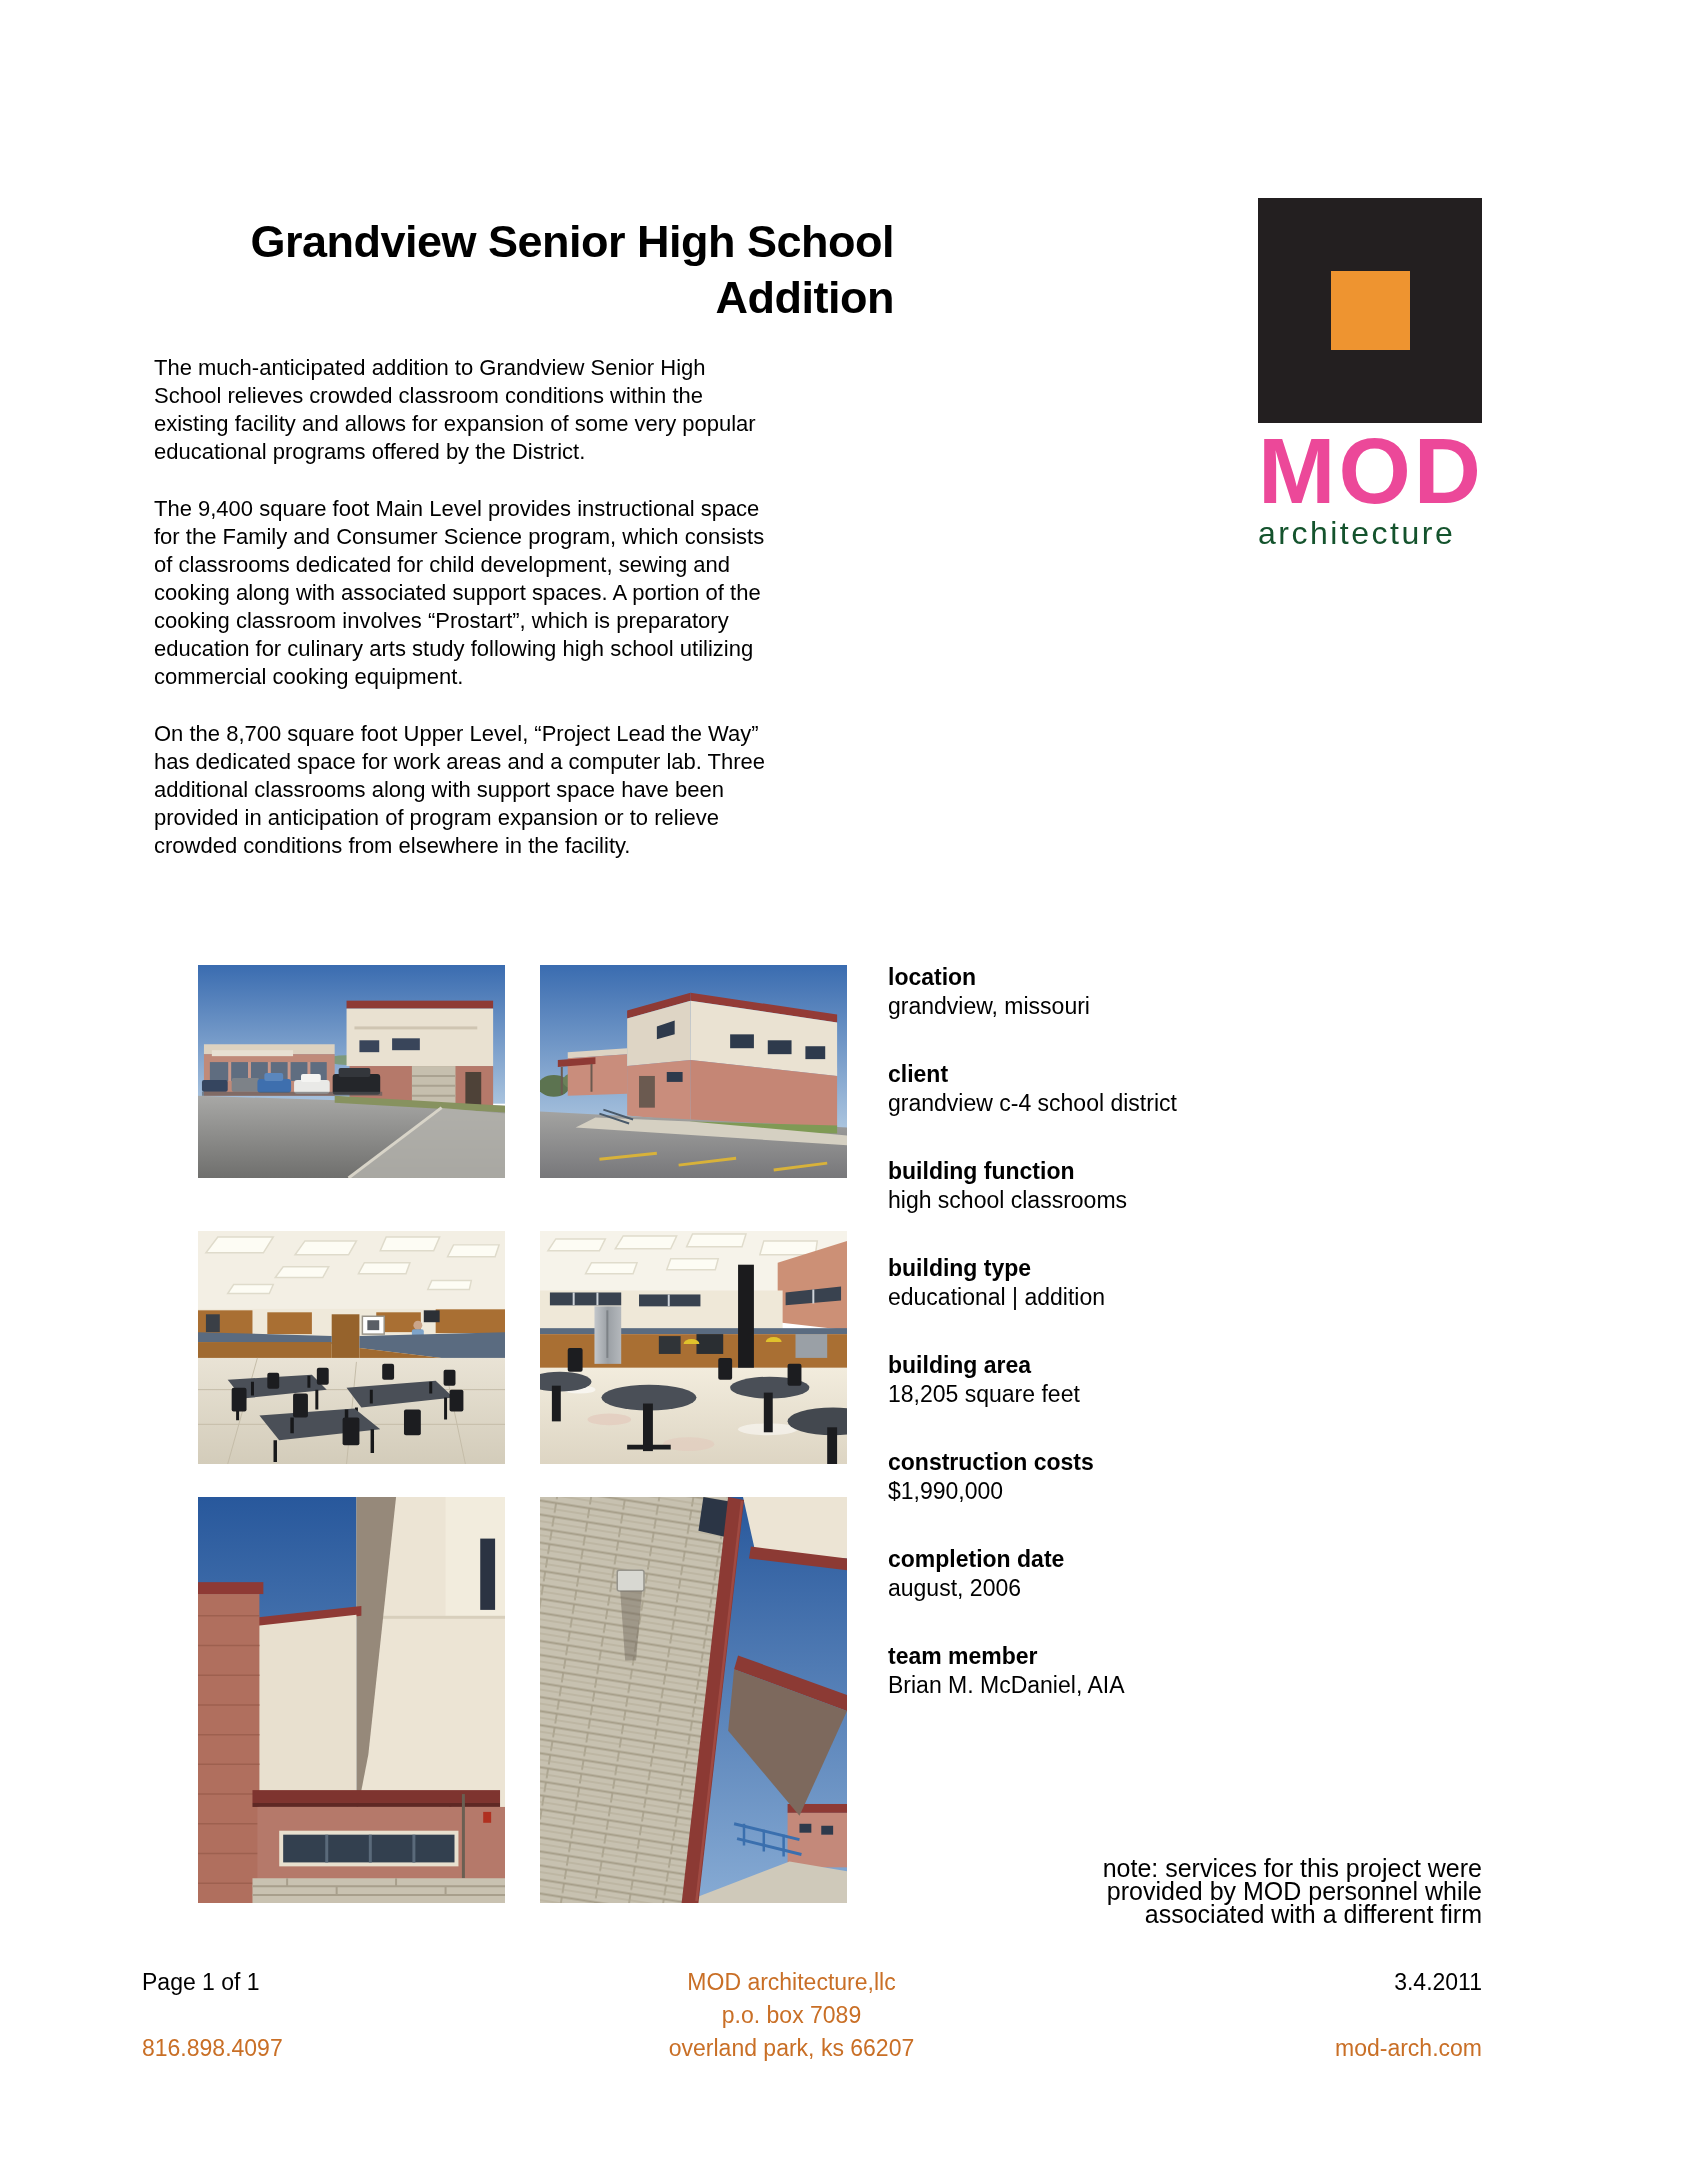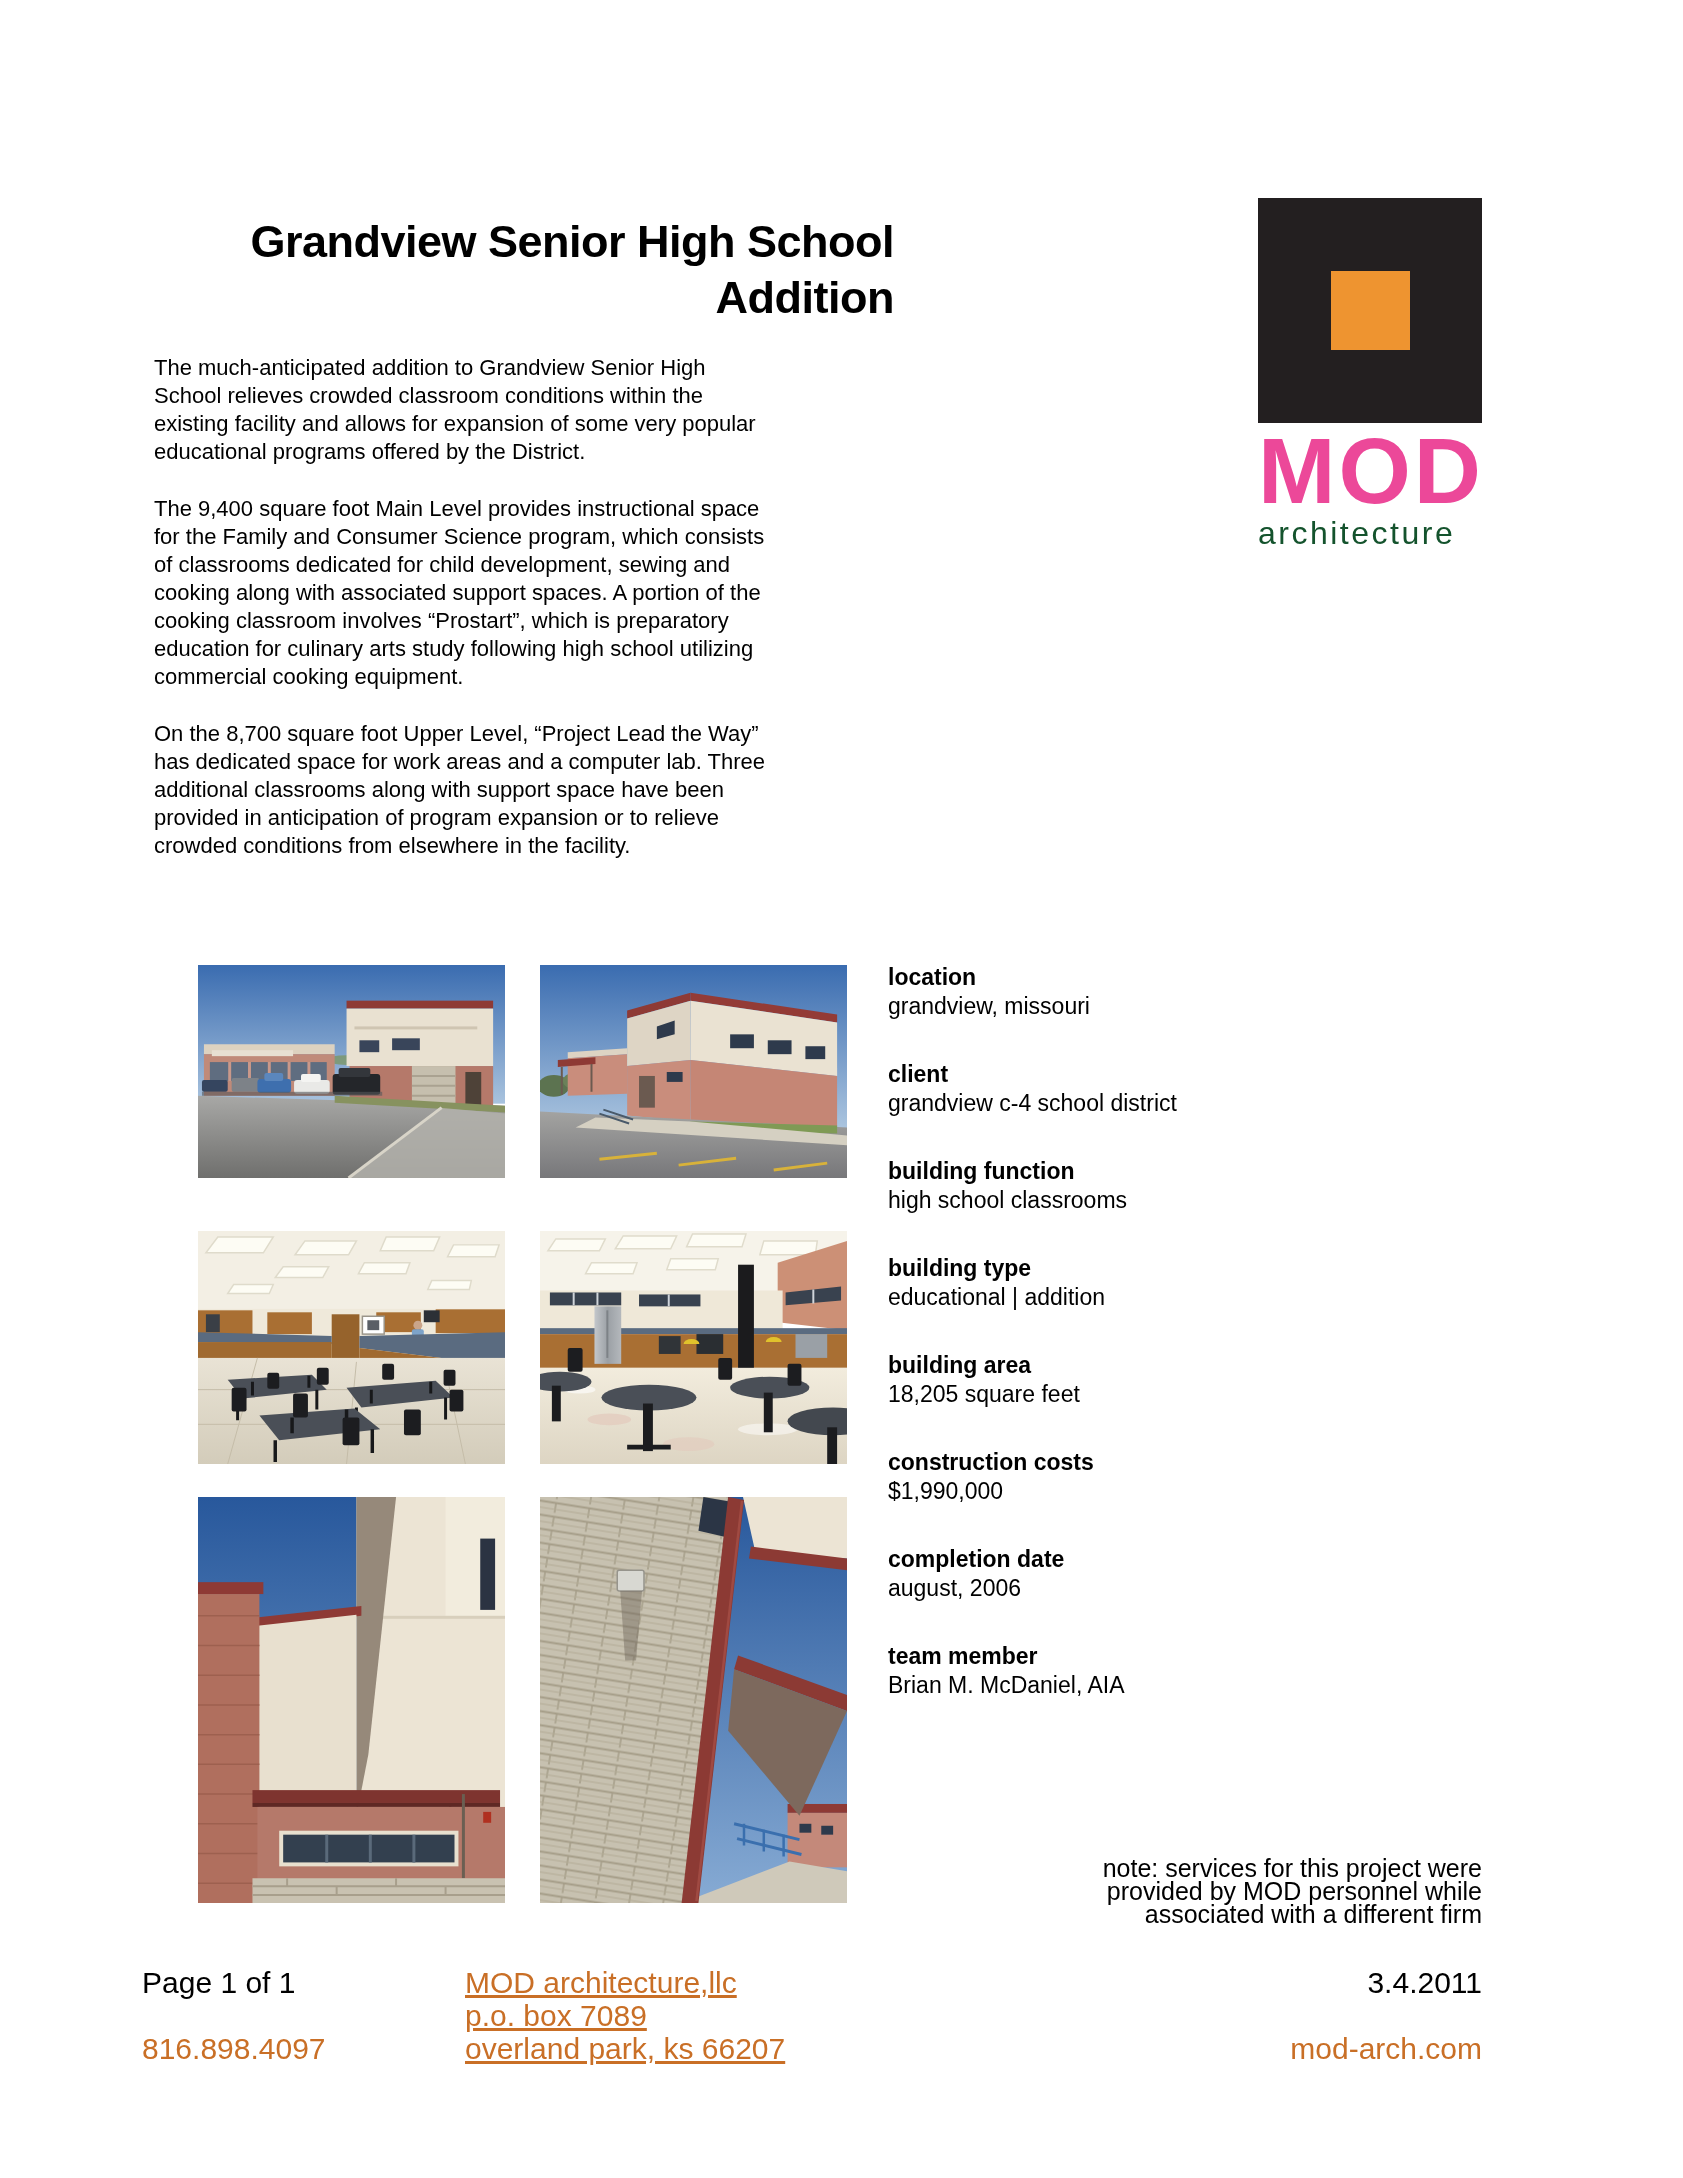--- a/index.html
+++ b/index.html
@@ -11,23 +11,23 @@
   .copy p{margin:0 0 29px 12px;}
   .logo{left:1258px;top:198px;width:232px;}
   .logo-black{width:224px;height:225px;background:#231F20;display:flex;align-items:center;justify-content:center;}
   .logo-orange-square{width:79px;height:79px;background:#EE9430;}
   .logo-word{margin-top:8px;color:#ec4899;font-weight:bold;font-size:93px;line-height:81px;letter-spacing:3px;}
   .logo-sub{color:#14532d;font-size:32px;letter-spacing:2.5px;margin-top:3px;}
   .details{right:201px;top:963px;text-align:left;font-size:23px;line-height:29px;width:594px;}
   .detail{margin-bottom:39px;}
   .detail .lab{font-weight:bold;}
   .note{right:201px;top:1857px;text-align:right;font-size:25px;line-height:23px;width:495px;}
-  .foot{font-size:30px;line-height:33px;}
+  .foot{font-size:23px;line-height:33px;}
   .footer-left{left:142px;top:1966px;}
-  .footer-center{left:465px;top:1966px;width:653px;text-align:left;text-decoration:underline;}
+  .footer-center{left:465px;top:1966px;width:653px;text-align:center;}
   .footer-right{right:201px;top:1966px;text-align:right;}
   .orange{color:#C96F26;}
   figure{margin:0;position:absolute;}
   figure svg{display:block;width:100%;height:100%;}
   .ph-r1{top:965px;width:307px;height:213px;}
   .ph-r2{top:1231px;width:307px;height:233px;}
   .ph-r3{top:1497px;width:307px;height:406px;}
   .ph-c1{left:198px;}
   .ph-c2{left:540px;}
 </style>

